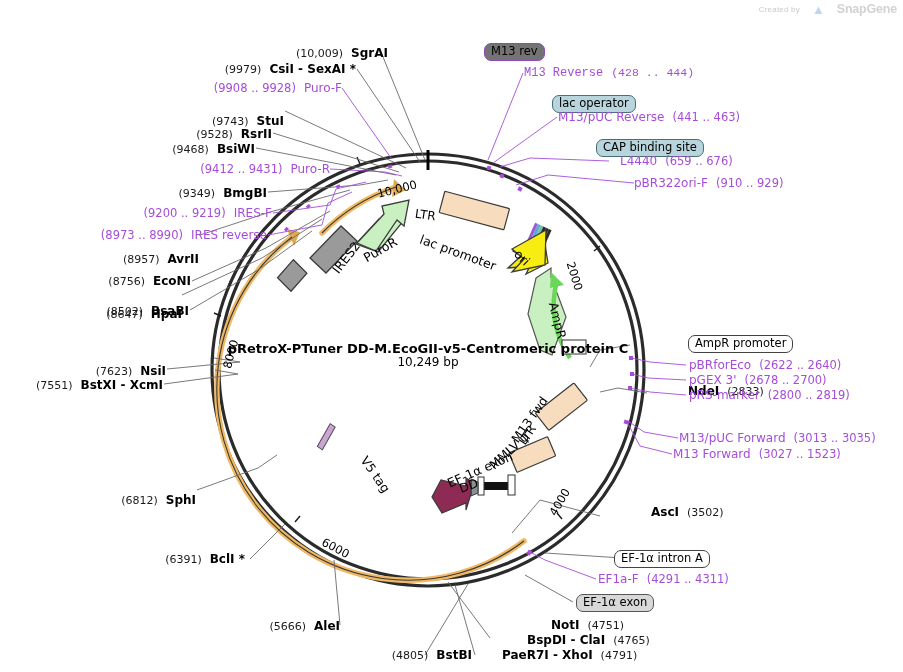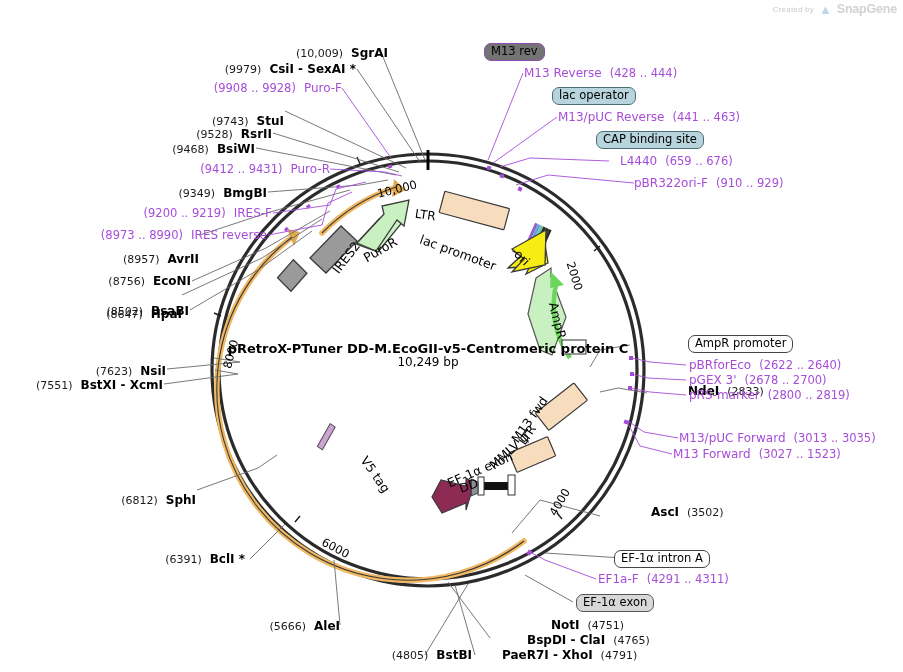--- a/index.html
+++ b/index.html
@@ -6,21 +6,21 @@
   body{
     width:903px;height:672px;position:relative;overflow:hidden;
     font-family:"DejaVu Sans", sans-serif;
     -webkit-font-smoothing:antialiased;
   }
   #map{position:absolute;left:0;top:0;width:903px;height:672px;}
 
   
   .watermark{
     position:absolute;right:6px;top:2px;
-    display:flex;align-items:center;gap:5px;
+    display:flex;align-items:center;gap:12px;
     font-family:"Liberation Sans", sans-serif;
     user-select:none;
   }
   .wm-created{font-size:8px;color:#c9c9c9;letter-spacing:.2px;}
   .wm-mark{color:#bcd7ee;font-size:13px;line-height:1;font-weight:700;}
   .wm-name{font-size:12.5px;color:#d2d2d2;font-weight:700;letter-spacing:-.2px;}
 
   
   .lbl{position:absolute;white-space:nowrap;line-height:1;}
   .lbl.r{transform:translate(-100%,-50%);}   
@@ -33,21 +33,21 @@
   .sp2{display:inline-block;width:8px;}
 
   
   .badge{
     position:absolute;white-space:nowrap;
     font-size:11.5px;color:#000;
     padding:1px 6px 2px 6px;border:1px solid #555;border-radius:7px;
     background:#ffffff;line-height:1.15;
     font-family:"DejaVu Sans", sans-serif;
   }
-  .badge.teal{background:#b8d4dc;border-color:#4a6d77;}
+  .badge.teal{background:#b8d4dc;border-color:#4a6d77;margin-top:8px;}
   .badge.grey{background:#d8d8d8;border-color:#555;}
   .badge.lilac{background:#737373;border-color:#8f4bb0;}
   .badge.white{background:#ffffff;border-color:#444;text-align:center;}
 
   
   .title{
     position:absolute;left:428px;top:348px;transform:translate(-50%,-50%);
     font-size:13px;font-weight:bold;color:#000;white-space:nowrap;
     font-family:"DejaVu Sans", sans-serif;
   }
@@ -340,21 +340,21 @@
 </div>
 <div class="lbl r prim" style="left:330px;top:169px;">
   <span class="pp">(9412 .. 9431)</span><span class="sp2"></span><span>Puro-R</span>
 </div>
 <div class="lbl r prim" style="left:272px;top:213px;">
   <span class="pp">(9200 .. 9219)</span><span class="sp2"></span><span>IRES-F</span>
 </div>
 <div class="lbl r prim" style="left:267px;top:235px;">
   <span class="pp">(8973 .. 8990)</span><span class="sp2"></span><span>IRES reverse</span>
 </div>
-<div class="lbl l prim" style="left:524px;top:73px;">
+<div class="lbl l prim" style="left:524px;top:73px;font-family:Liberation Mono, monospace;">
   <span>M13 Reverse</span><span class="sp2"></span><span class="pp">(428 .. 444)</span>
 </div>
 <div class="lbl l prim" style="left:558px;top:117px;">
   <span>M13/pUC Reverse</span><span class="sp2"></span><span class="pp">(441 .. 463)</span>
 </div>
 <div class="lbl l prim" style="left:620px;top:161px;">
   <span>L4440</span><span class="sp2"></span><span class="pp">(659 .. 676)</span>
 </div>
 <div class="lbl l prim" style="left:634px;top:183px;">
   <span>pBR322ori-F</span><span class="sp2"></span><span class="pp">(910 .. 929)</span>

